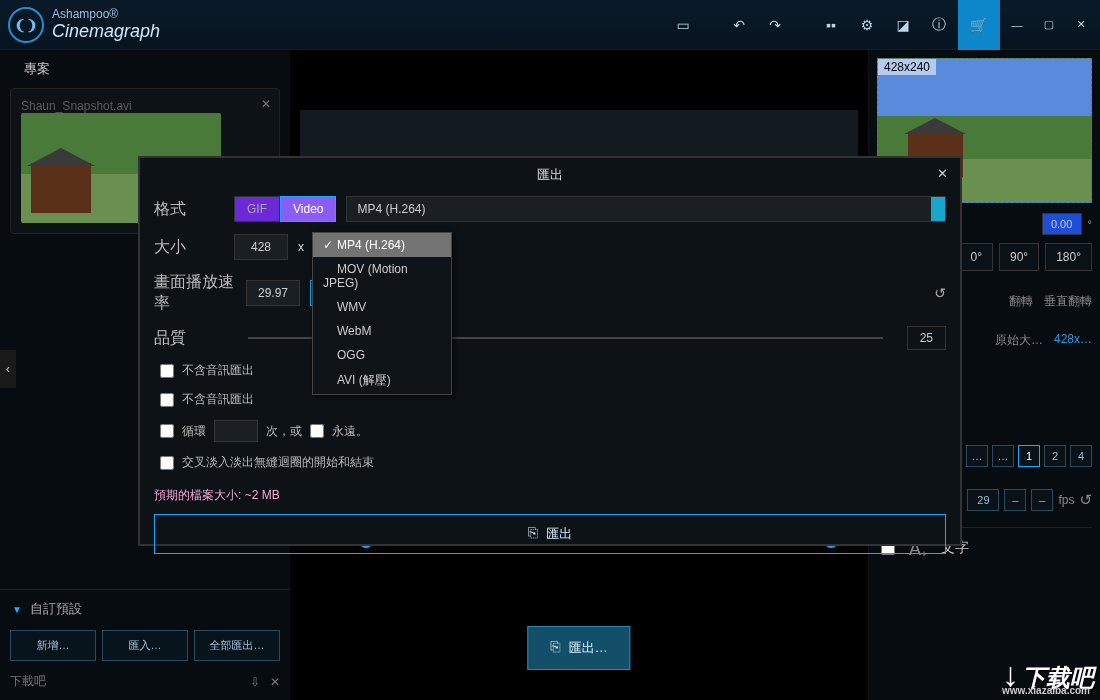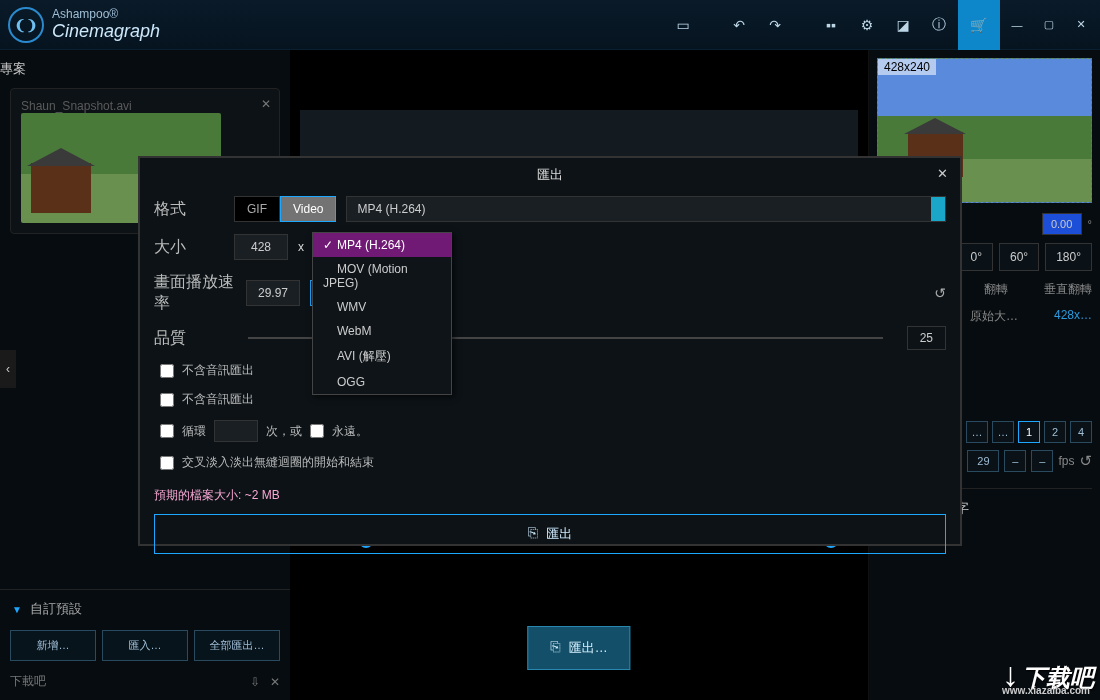--- a/index.html
+++ b/index.html
@@ -12,21 +12,21 @@
   .brand-text .l1 { font-size: 12px; color:#9fbed6; }
   .brand-text .l2 { font-size: 18px; color:#cde8fb; font-style: italic; }
   .titlebar-right { display: flex; align-items: center; gap: 2px; }
   .tb-btn { width: 34px; height: 34px; display:flex; align-items:center; justify-content:center; color:#bcd6e6; font-size:14px; }
   .tb-btn.cart { background:#0d87c9; width:42px; height:50px;}
   .win-btn { width: 30px; height: 28px; display:flex; align-items:center; justify-content:center; color:#bcd6e6; font-size:11px;}
 
   
   .main { display: flex; height: 650px; }
   .sidebar { width: 290px; background:#070c10; display:flex; flex-direction:column; }
-  .sidebar-head { padding: 10px 0; font-size:13px; color:#c9c9c9;}
+  .sidebar-head { padding: 10px 24px; font-size:13px; color:#c9c9c9;}
   .project-card { margin: 0 10px; border:1px solid #222; border-radius:4px; background:#0d1216; padding:10px; position:relative;}
   .project-card .pname { color:#5a5a5a; font-size:12px; }
   .project-card .pclose { position:absolute; right:8px; top:8px; color:#777;}
   .thumb { width: 200px; height: 110px; background: linear-gradient(#4a7a3a 55%, #6a9050 55%); border-radius:2px; position:relative; overflow:hidden;}
   .thumb .shed { position:absolute; width:60px; height:50px; background:#5a3018; bottom:10px; left:10px;}
   .thumb .shed::before{content:"";position:absolute;top:-15px;left:-4px;width:0;height:0;border-left:34px solid transparent;border-right:34px solid transparent;border-bottom:18px solid #3a3a3a;}
   .thumb .sheep { position:absolute; width:36px; height:30px; background:#eee; border-radius:50% 50% 40% 40%; bottom:25px; right:22px;}
   .thumb .sheep::after{content:"";position:absolute;width:16px;height:16px;background:#222;border-radius:50%;top:-10px;left:10px;}
   .sidebar .spacer { flex:1; }
   .preset-bar { border-top:1px solid #222; padding:10px 12px 6px; display:flex; align-items:center;}
@@ -54,58 +54,58 @@
   
   .rightpanel { width: 232px; background:#070c10; border-left:1px solid #111; padding:8px;}
   .preview { width:100%; height:145px; border:1px dashed #4a7a9a; position:relative; background: linear-gradient(#5a8adb 40%, #4a7a3a 40% 70%, #6a9050 70%); overflow:hidden;}
   .preview .shed2 { position:absolute; width:55px; height:45px; background:#5a3018; bottom:25px; left:30px;}
   .preview .shed2::before{content:"";position:absolute;top:-14px;left:-4px;width:0;height:0;border-left:31px solid transparent;border-right:31px solid transparent;border-bottom:16px solid #3a3a3a;}
   .dims-tag { position:absolute; top:0; left:0; background:rgba(255,255,255,0.55); color:#000; font-size:12px; padding:1px 6px;}
   .prop-row { display:flex; align-items:center; justify-content:flex-end; gap:6px; margin-top:10px; font-size:11px; color:#888;}
   .numbox { border:1px solid #333; background:#1d4ed8; color:#ccc; padding:4px 8px; min-width:40px; text-align:center; font-size:11px;}
   .rot-btns { display:flex; justify-content:flex-end; gap:6px; margin-top:8px;}
   .rot-btn { border:1px solid #333; background:#0a1218; color:#ccc; padding:6px 10px; font-size:12px;}
-  .flip-row, .orig-row { display:flex; justify-content:flex-end; gap:36px; margin-top:10px; color:#888; font-size:12px;}
+  .flip-row, .orig-row { display:flex; justify-content:flex-end; gap:11px; margin-top:22px; color:#888; font-size:12px;}
   .orig-row .link { color:#2a9adf;}
   .smallbtns { display:flex; justify-content:flex-end; gap:4px; margin-top:96px;}
   .sq { width:22px; height:22px; border:1px solid #2a4a60; background:#0a1218; color:#9fbed6; font-size:11px; display:flex; align-items:center; justify-content:center;}
   .sq.active { border-color:#1ea7ff; color:#fff;}
-  .fps-row { display:flex; align-items:center; gap:5px; margin-top:7px; color:#888; justify-content:flex-end;}
+  .fps-row { display:flex; align-items:center; gap:5px; margin-top:22px; color:#888; justify-content:flex-end;}
   .fps-row .sq{width:22px;}
   .text-row { display:flex; align-items:center; gap:14px; margin-top:16px; padding:8px 4px; border-top:1px solid #222;}
   .text-row input[type=checkbox]{width:14px;height:14px;}
 
   
   .modal { position:absolute; top:156px; left:138px; width:824px; height:390px; background:#0c1216; border:2px solid #333; z-index:20; box-shadow:0 0 0 1000px rgba(0,0,0,0.0);}
   .modal-title { text-align:center; padding:8px 0; font-size:13px; color:#ddd;}
   .modal-close { position:absolute; top:8px; right:12px; color:#ccc; font-size:13px;}
   .form { padding: 4px 14px 10px;}
   .frow { display:flex; align-items:center; gap:10px; margin-bottom:12px;}
   .frow .lbl { width:70px; color:#bbb; font-size:16px;}
   .toggle { display:flex;}
-  .toggle .opt { padding:5px 12px; font-size:12px; background:#000000; border:1px solid #333; color:#aaa;}
-  .toggle .opt.active { background:#737373; border-color:#1ea7ff; color:#fff;}
+  .toggle .opt { padding:5px 12px; font-size:12px; background:#6d28d9; border:1px solid #333; color:#aaa;}
+  .toggle .opt.active { background:#8b5cf6; border-color:#1ea7ff; color:#fff;}
   .select-box { flex:1; background:#1a1f24; border:1px solid #333; padding:5px 10px; font-size:12px; color:#ccc; position:relative;}
   .select-box .caret { position:absolute; right:0; top:0; bottom:0; width:14px; background:#1aa6c8;}
   .wbox { width:54px; background:#1a1f24; border:1px solid #333; color:#ccc; text-align:center; padding:5px 0; font-size:12px;}
   .wbox.narrow{width:40px;} .wbox.sel{border-color:#1ea7ff;}
   .wbox.tiny{width:30px;}
   .reset { color:#aaa; font-size:14px;}
   .quality-track{ flex:1; height:2px; background:#444; margin:0 14px;}
   .qval { border:1px solid #333; padding:4px 12px; font-size:12px; color:#ccc;}
   .checks { padding-left:6px;}
   .crow { display:flex; align-items:center; gap:8px; margin-bottom:12px; color:#bbb; font-size:12px;}
   .crow input{width:14px;height:14px;}
   .crow .ibox{width:44px;height:22px;background:#1a1f24;border:1px solid #333;}
   .crow.dim{color:#666;}
   .approx { color:#f9a8d4; font-size:12px; padding:4px 0 10px;}
   .dlg-export { width:100%; border:1px solid #1ea7ff; color:#cde8fb; padding:10px 0; text-align:center; font-size:13px; display:flex; justify-content:center; gap:8px;}
   .dropdown { position:absolute; top:74px; left:172px; width:140px; background:#0f1418; border:1px solid #444; z-index:30; box-shadow:2px 2px 6px rgba(0,0,0,0.6);}
   .dd-item { padding:5px 10px; font-size:12px; color:#ccc;}
-  .dd-item.sel { background:#701a75; color:#fff;}
+  .dd-item.sel { background:#737373; color:#fff;}
   .dd-item .chk { display:inline-block; width:14px;}
 
   
   .wm { position:absolute; bottom:6px; right:6px; z-index:50; color:#fff; font-weight:bold; display:flex; align-items:flex-end; gap:6px;}
   .wm .ar { font-size:34px; text-shadow:1px 1px 2px #000; letter-spacing:-3px;}
   .wm .big { font-size:24px; font-style:italic; text-shadow:1px 1px 2px #000;}
   .wm .sub { font-size:10px; position:absolute; bottom:-2px; right:4px; color:#ccc;}
 </style>
 </head>
 <body>
@@ -190,21 +190,21 @@
     <div class="preview">
       <div class="dims-tag">428x240</div>
       <div class="shed2"></div>
     </div>
     <div class="prop-row">
       <div class="numbox">0.00</div>
       <span>°</span>
     </div>
     <div class="rot-btns">
       <div class="rot-btn">0°</div>
-      <div class="rot-btn">60°</div>
+      <div class="rot-btn">90°</div>
       <div class="rot-btn">180°</div>
     </div>
     <div class="flip-row">
       <span>翻轉</span>
       <span>垂直翻轉</span>
     </div>
     <div class="orig-row">
       <span>原始大…</span>
       <span class="link">428x…</span>
     </div>
@@ -292,22 +292,22 @@
       <span>⎘</span>
       <span>匯出</span>
     </div>
   </div>
 
   <div class="dropdown">
     <div class="dd-item sel"><span class="chk">✓</span><span>MP4 (H.264)</span></div>
     <div class="dd-item"><span class="chk"></span><span>MOV (Motion JPEG)</span></div>
     <div class="dd-item"><span class="chk"></span><span>WMV</span></div>
     <div class="dd-item"><span class="chk"></span><span>WebM</span></div>
+    <div class="dd-item"><span class="chk"></span><span>OGG</span></div>
     <div class="dd-item"><span class="chk"></span><span>AVI (解壓)</span></div>
-    <div class="dd-item"><span class="chk"></span><span>OGG</span></div>
   </div>
 </div>
 
 <div class="wm">
   <span class="ar">↓</span>
   <span class="big">下载吧</span>
   <span class="sub">www.xiazaiba.com</span>
 </div>
 
 </body></html>

